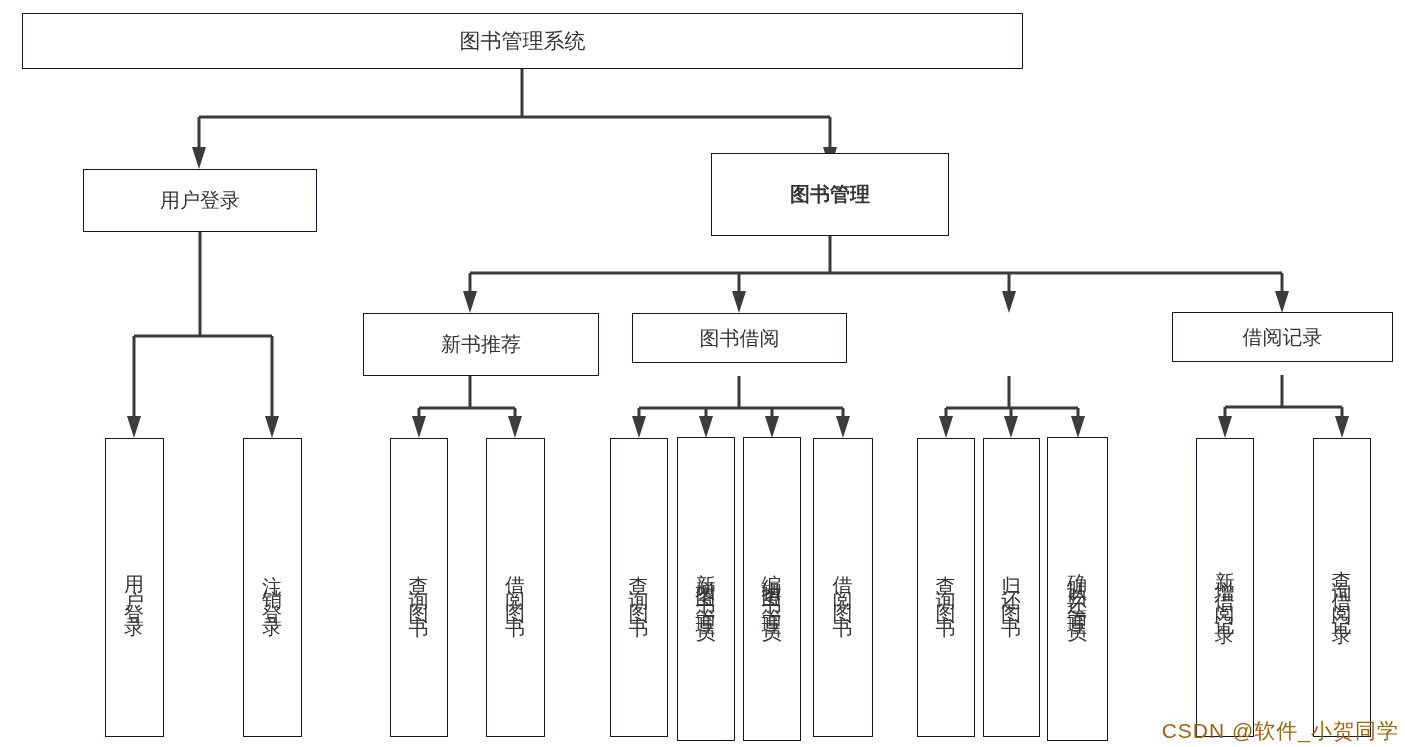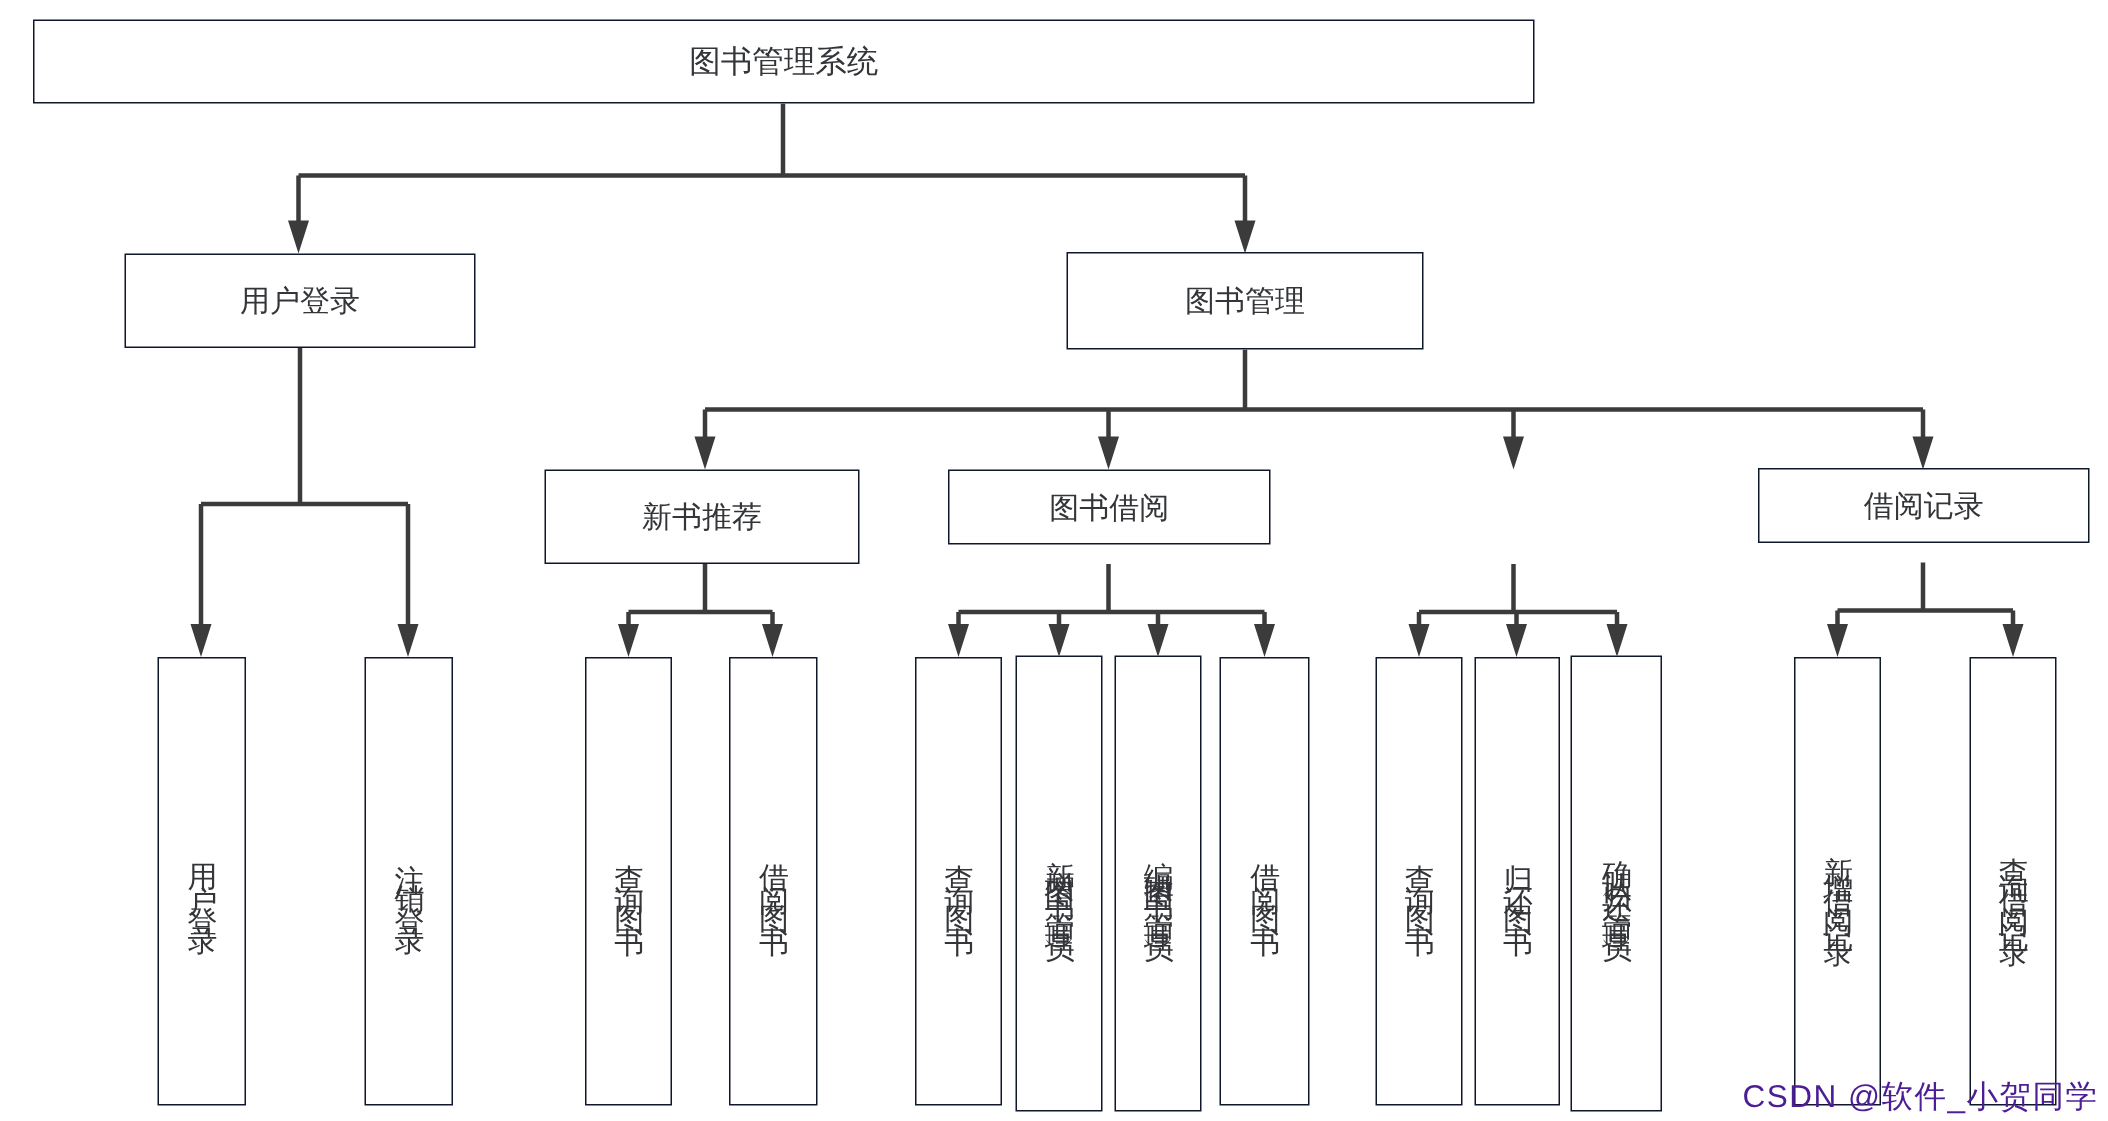--- a/index.html
+++ b/index.html
@@ -24,21 +24,21 @@
   .leaf .vtext{
     writing-mode:vertical-rl;
     line-height:1;
     letter-spacing:14px;
     font-size:20px;color:#333538;
   }
   .leaf .vtext.mid{letter-spacing:11px;}
   .leaf .vtext.tight{letter-spacing:7px;}
   #watermark{
     position:absolute;right:6px;bottom:2px;z-index:3;
-    font-size:21px;color:#4c1d95;letter-spacing:1px;
+    font-size:21px;color:#a16207;letter-spacing:1px;
   }
 </style>
 </head>
 <body>
 
 <div id="canvas">
 
   <svg id="edges" width="1405" height="747" viewBox="0 0 1405 747">
     <g>
       <path class="line" d="M522,69 V117 M199,117 H830 M199,117 V150 M830,117 V150"></path>
@@ -66,23 +66,23 @@
     </g>
     <g>
       <path class="line" d="M1282,375 V407 M1225,407 H1342 M1225,407 V418 M1342,407 V418"></path>
       <path class="head" d="M1218,416 L1232,416 L1225,438 Z M1335,416 L1349,416 L1342,438 Z"></path>
     </g>
   </svg>
 
   <div class="node root" style="left:22px;top:13px;width:1001px;height:56px;">图书管理系统</div>
 
   <div class="node" style="left:83px;top:169px;width:234px;height:63px;">用户登录</div>
-  <div class="node" style="left:711px;top:168px;width:238px;height:65px;">图书管理</div>
+  <div class="node" style="left:711px;top:153px;width:238px;height:83px;font-weight:bold;">图书管理</div>
 
-  <div class="node" style="left:363px;top:313px;width:210px;height:63px;">新书推荐</div>
+  <div class="node" style="left:363px;top:313px;width:236px;height:63px;">新书推荐</div>
   <div class="node" style="left:632px;top:313px;width:215px;height:50px;">图书借阅</div>
   <div class="node" style="left:1172px;top:312px;width:221px;height:50px;">借阅记录</div>
 
   <div class="node leaf" style="left:105px;top:438px;width:59px;height:299px;">
     <span class="vtext">用户登录</span>
   </div>
   <div class="node leaf" style="left:243px;top:438px;width:59px;height:299px;">
     <span class="vtext">注销登录</span>
   </div>
 

